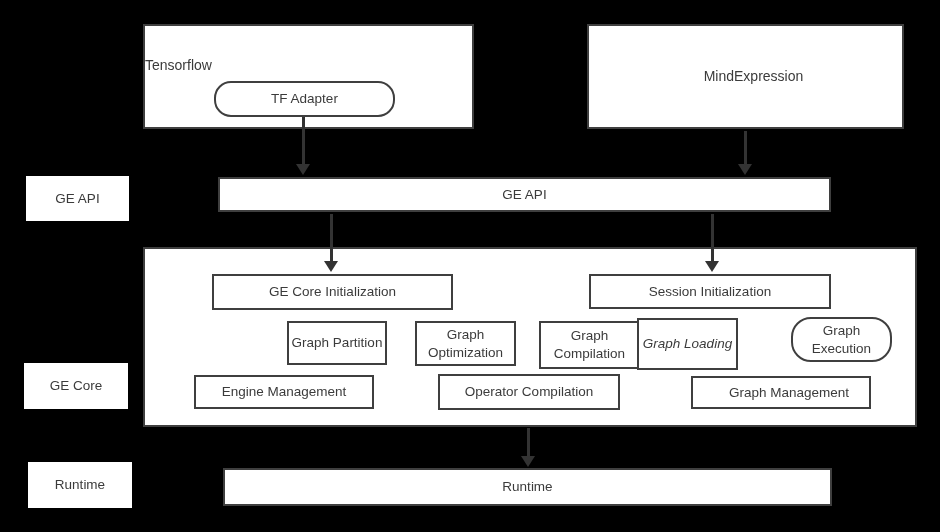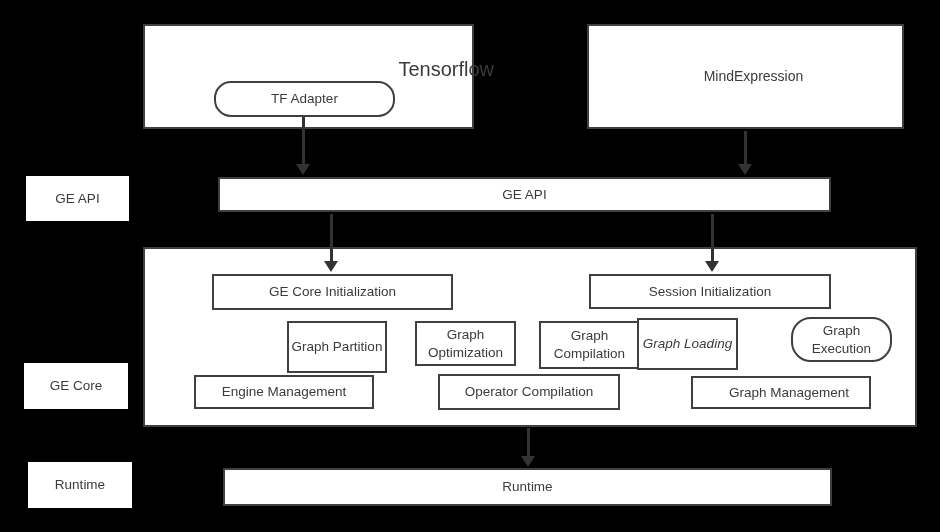--- a/index.html
+++ b/index.html
@@ -32,24 +32,23 @@
     text-align: center;
     font-size: 13.5px;
     line-height: 1.3;
   }
   .bordered { border: 2px solid var(--box-border); }
   .row-label { font-size: 13.5px; }
   .group-box { display: block; }
   .group-title {
     position: absolute;
     left: 0; top: 30px; width: 100%;
-    text-align: right;
-    font-size: 20px;
+    text-align: left;
+    font-size: 14px;
     color: var(--text);
-    margin-left: 22px;
   }
   .big-label { font-size: 14px; padding-left: 16px; }
   .fn-box { padding: 0 2px; }
   .arrow { position: absolute; width: 14px; }
   .arrow .stem {
     position: absolute;
     left: 5.5px; top: 0;
     width: 3px;
     background: var(--arrow);
   }
@@ -78,21 +77,21 @@
 
   <div class="node bordered big-label" style="left:587px; top:24px; width:317px; height:105px;">MindExpression</div>
 
   <div class="node bordered" style="left:218px; top:177px; width:613px; height:35px;">GE API</div>
 
   <div class="node bordered group-box" style="left:143px; top:247px; width:774px; height:180px;">
 
     <div class="node bordered" style="left:67px; top:25px; width:241px; height:36px;">GE Core Initialization</div>
     <div class="node bordered" style="left:444px; top:25px; width:242px; height:35px;">Session Initialization</div>
 
-    <div class="node bordered fn-box" style="left:142px; top:72px; width:100px; height:52px;">Graph Partition</div>
+    <div class="node bordered fn-box" style="left:142px; top:72px; width:100px; height:44px;">Graph Partition</div>
     <div class="node bordered fn-box" style="left:270px; top:72px; width:101px; height:45px;">Graph Optimization</div>
     <div class="node bordered fn-box" style="left:394px; top:72px; width:101px; height:48px;">Graph Compilation</div>
     <div class="node bordered fn-box" style="left:492px; top:69px; width:101px; height:52px;font-style:italic;">Graph Loading</div>
     <div class="node bordered fn-box" style="left:646px; top:68px; width:101px; height:45px;border-radius:20px;">Graph Execution</div>
 
     <div class="node bordered" style="left:49px; top:126px; width:180px; height:34px;">Engine Management</div>
     <div class="node bordered" style="left:293px; top:125px; width:182px; height:36px;">Operator Compilation</div>
     <div class="node bordered" style="left:546px; top:127px; width:180px; height:33px;padding-left:16px;">Graph Management</div>
   </div>
 

